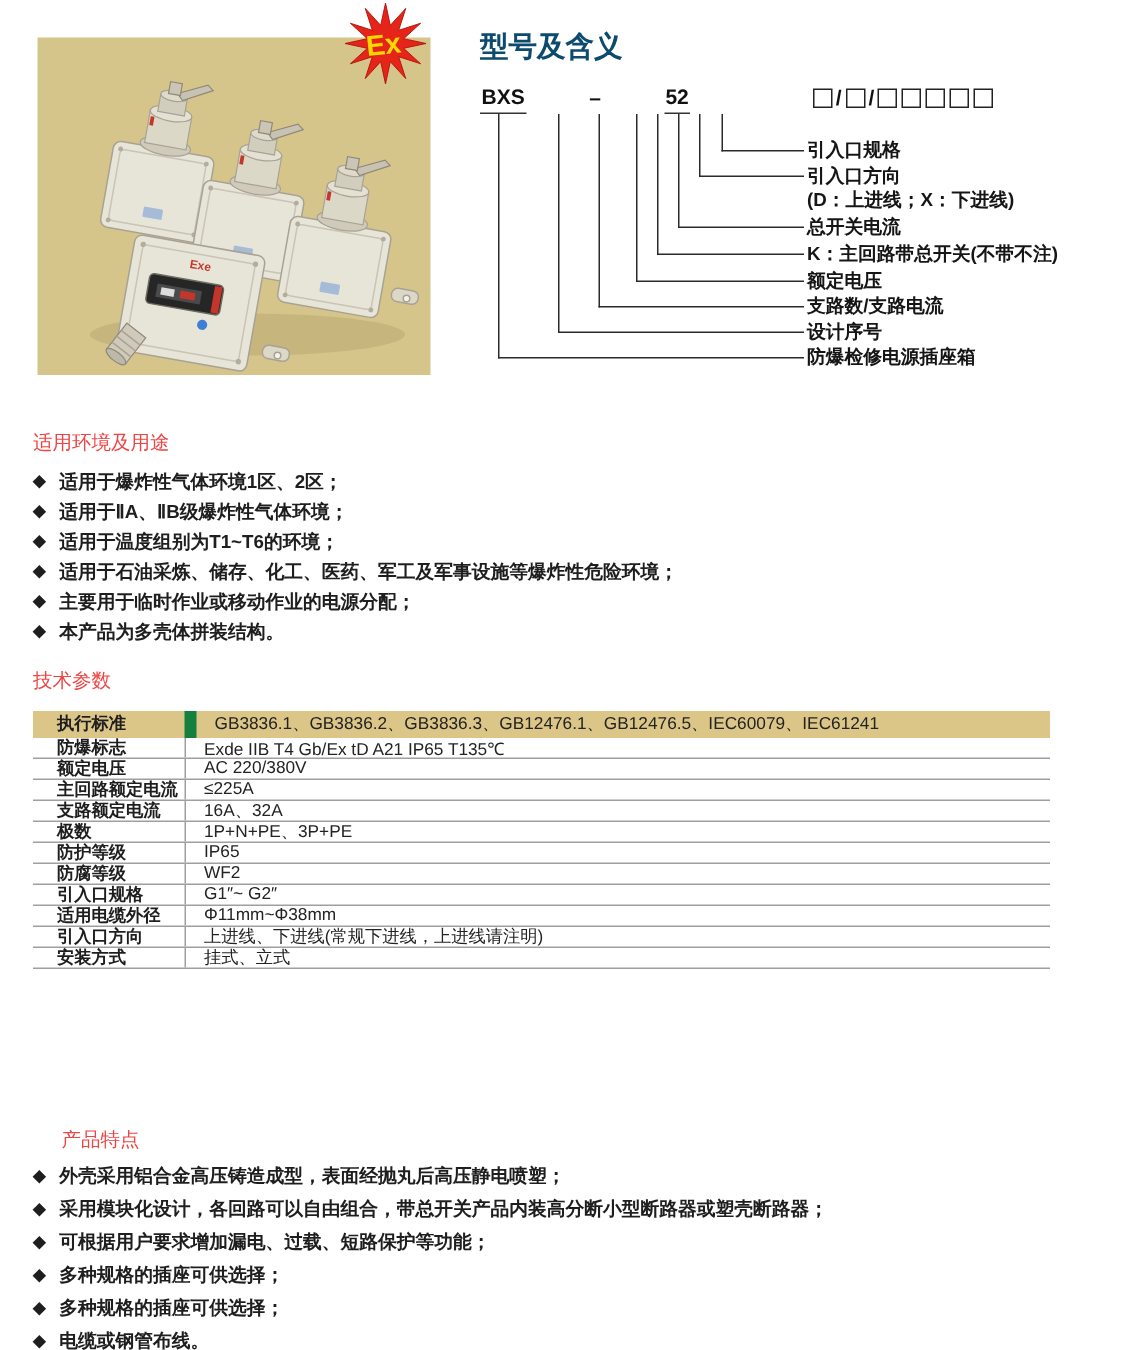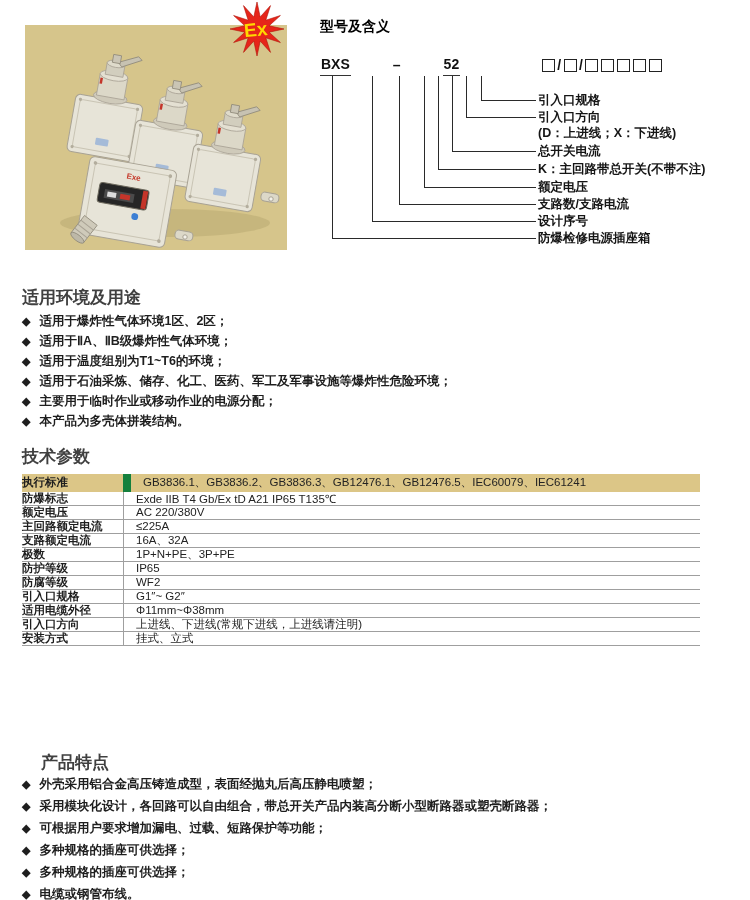--- a/index.html
+++ b/index.html
@@ -5,45 +5,45 @@
   html,body{margin:0;padding:0;background:#ffffff;}
   .canvas{position:relative;width:750px;height:900px;background:#ffffff;overflow:hidden;
           font-family:"Liberation Sans",sans-serif;color:#1e1e1e;}
 
   
   .photo{position:absolute;left:25px;top:25px;width:262px;height:225px;background:#d6c58b;}
   .badge{position:absolute;left:229px;top:2px;width:58px;height:56px;}
 
   
   .model{position:absolute;left:310px;top:14px;width:436px;height:250px;}
-  .model-title{position:absolute;left:10px;top:4px;font-size:14px;font-weight:bold;color:#000000;}
+  .model-title{position:absolute;left:10px;top:4px;font-size:19px;font-weight:bold;color:#0c4a6e;}
   .formula{position:absolute;left:10px;top:42px;display:flex;align-items:center;white-space:nowrap;gap:36px;}
   .mtext{font-size:14px;font-weight:bold;color:#111;border-bottom:1.2px solid #333;padding:0 1px 3px;}
   .mdash{font-size:14px;font-weight:bold;color:#111;margin:0 6px 3px;}
   .mgap{width:8px;}
   .fbox{width:11px;height:11px;border:1.5px solid #222;margin:0 1.5px 2px;background:#fff;}
   .fslash{font-size:14px;font-weight:bold;color:#111;margin:0 1px 2px;}
   .conn{position:absolute;border-left:1px solid #2a2a2a;border-bottom:1px solid #2a2a2a;}
   .dlabel{position:absolute;left:228px;font-size:12.5px;font-weight:bold;color:#151515;white-space:nowrap;line-height:14px;}
 
   
-  .sec-title{position:absolute;font-size:17px;font-weight:bold;color:#404040;}
+  .sec-title{position:absolute;font-size:13px;font-weight:normal;color:#ef4444;}
 
   
   .blist{position:absolute;display:flex;flex-direction:column;}
   .bitem{display:flex;align-items:flex-start;margin-bottom:7.5px;font-size:12.5px;font-weight:bold;
          color:#1e1e1e;line-height:12.5px;}
   .blist-features .bitem{margin-bottom:9.5px;}
   .diamond{font-size:11px;margin-right:9px;line-height:12.5px;}
 
   
   .ttable{position:absolute;left:22px;top:474px;width:678px;}
   .trow{display:flex;height:14px;box-sizing:border-box;border-bottom:1px solid #9f9f9f;align-items:stretch;}
   .trow.header{background:#dcc687;border-bottom:none;height:17.5px;}
-  .tlabel{width:101px;padding-left:0;font-size:11.5px;font-weight:bold;color:#1e1e1e;
+  .tlabel{width:101px;padding-left:16px;font-size:11.5px;font-weight:bold;color:#1e1e1e;
           display:flex;align-items:center;box-sizing:border-box;}
   .tvalue{flex:1;border-left:1px solid #9f9f9f;padding-left:12px;font-size:11.5px;color:#232323;
           display:flex;align-items:center;box-sizing:border-box;white-space:nowrap;}
   .trow.header .tvalue{border-left:8px solid #15803d;}
 </style>
 </head>
 <body>
 
 <div class="canvas">
 

